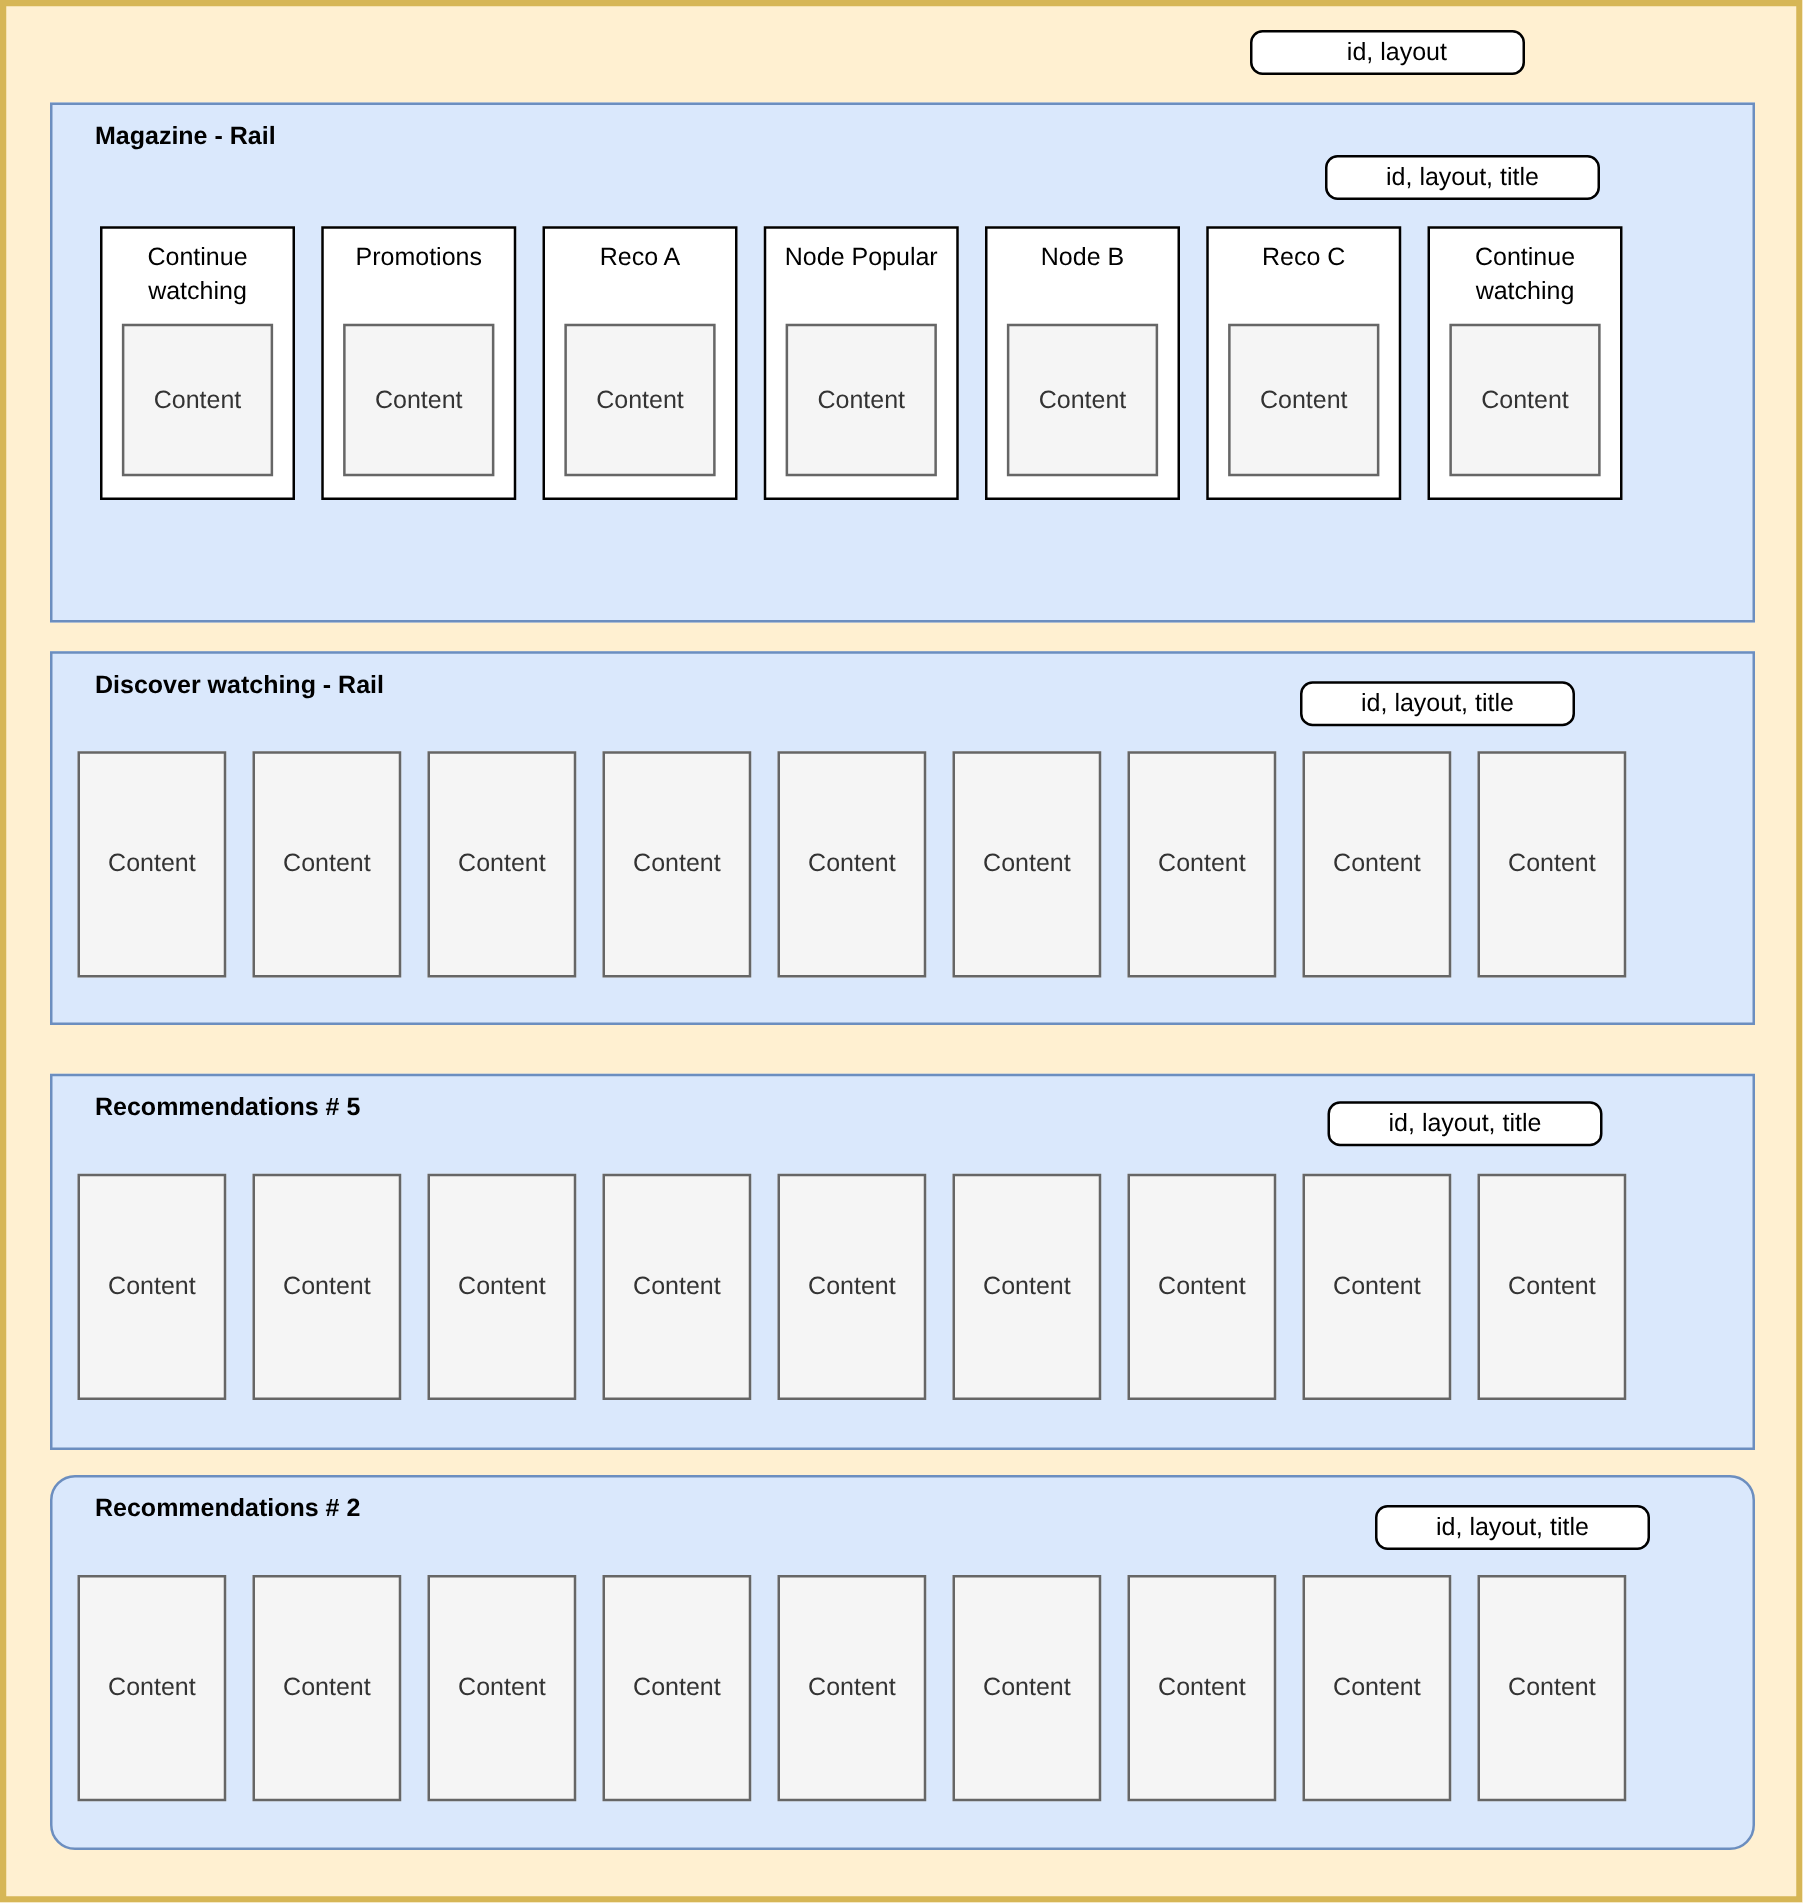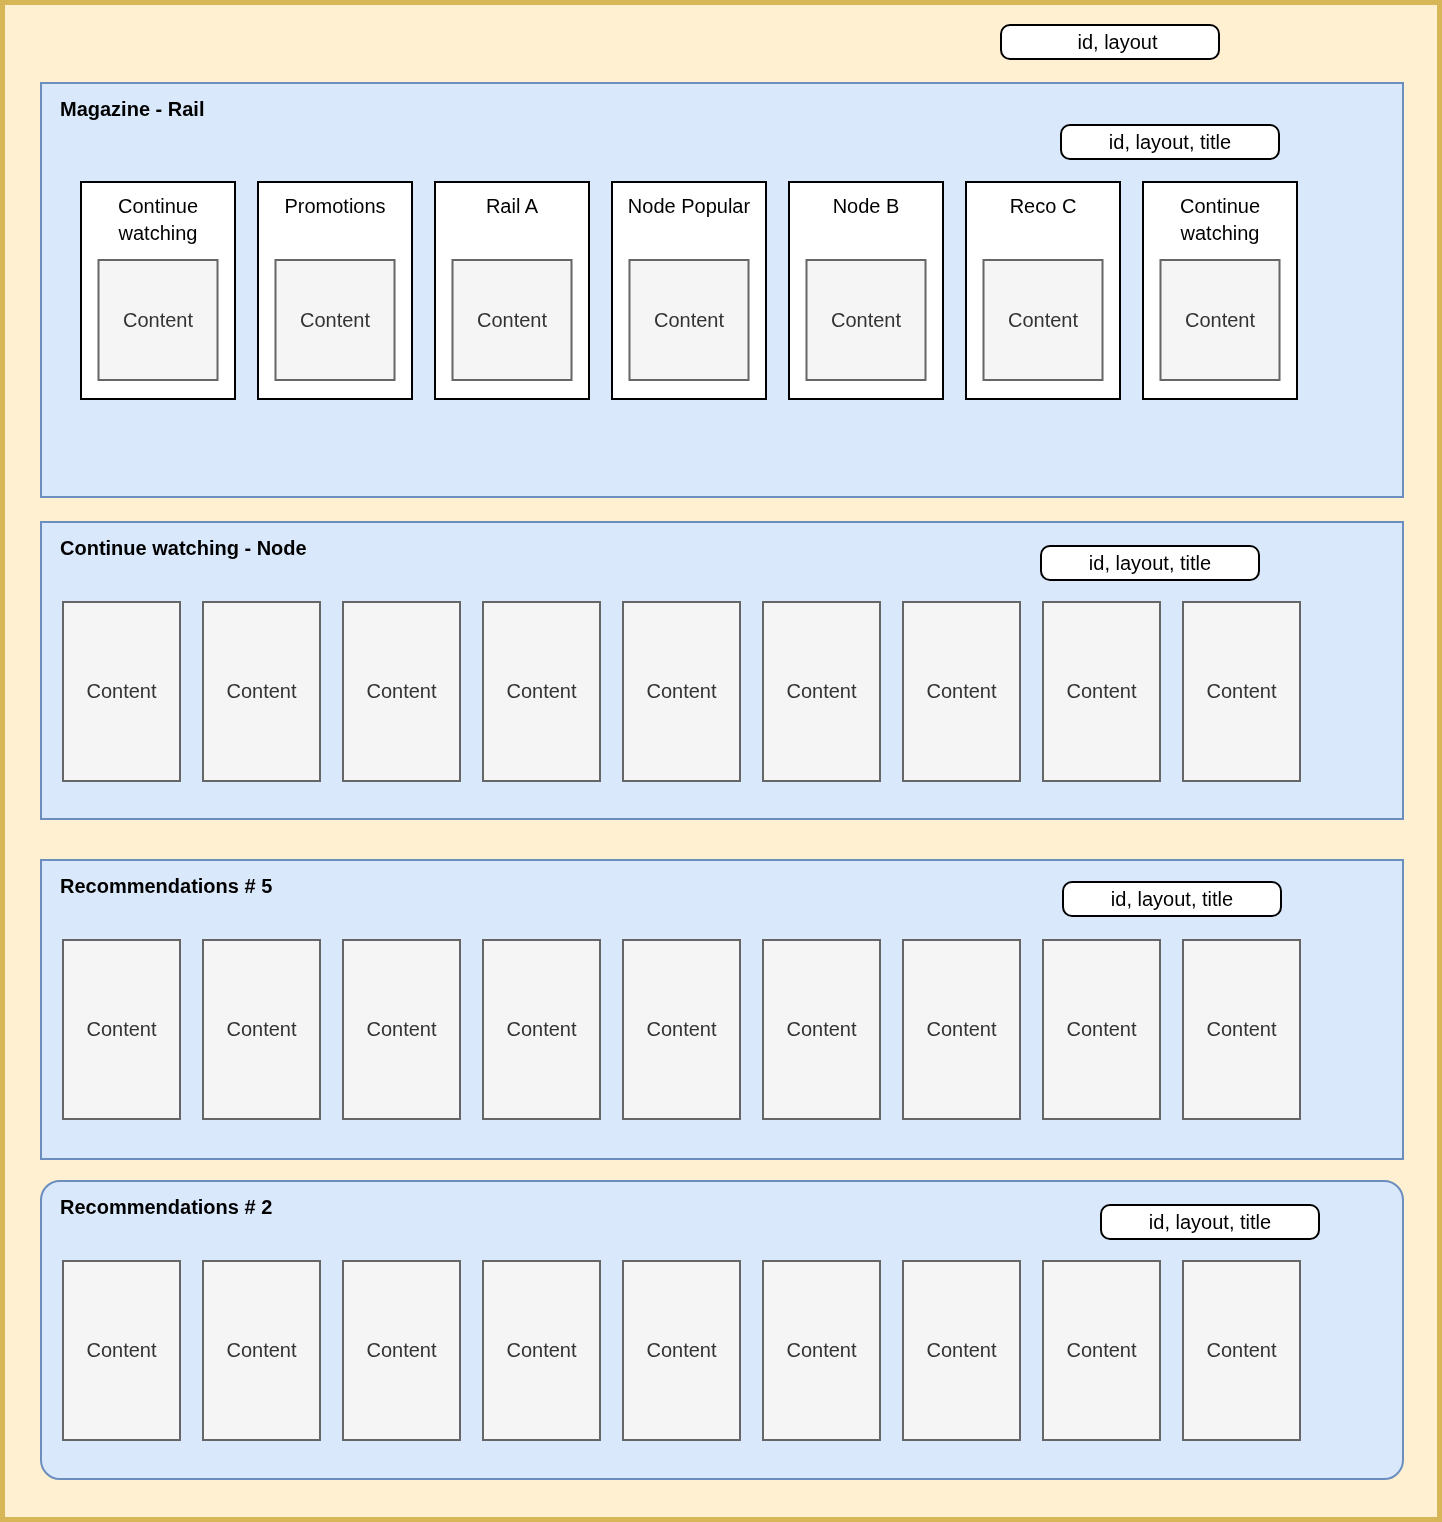--- a/index.html
+++ b/index.html
@@ -51,21 +51,21 @@
     border: 2px solid var(--rail-border, #6C8EBF);
   }
   .rail-1 { top: 77px;   height: 416px; }
   .rail-2 { top: 516px;  height: 299px; }
   .rail-3 { top: 854px;  height: 301px; }
   .rail-4 { top: 1175px; height: 300px; border-radius: 20px; }
 
   .rail-title {
     position: absolute;
     top: 13px;
-    left: 18px;
+    left: 34px;
     font-size: 20px;
     font-weight: bold;
     line-height: 24px;
   }
 
   .pill-rail-1 { top: 40px; right: 122px; }
   .pill-rail-2 { top: 22px; right: 142px; }
   .pill-rail-3 { top: 20px; right: 120px; }
   .pill-rail-4 { top: 22px; right: 82px;  }
 
@@ -139,21 +139,21 @@
     <div class="cards-row">
       <div class="card">
         <div class="card-label">Continue watching</div>
         <div class="card-content">Content</div>
       </div>
       <div class="card">
         <div class="card-label">Promotions</div>
         <div class="card-content">Content</div>
       </div>
       <div class="card">
-        <div class="card-label">Rail A</div>
+        <div class="card-label">Reco A</div>
         <div class="card-content">Content</div>
       </div>
       <div class="card">
         <div class="card-label">Node Popular</div>
         <div class="card-content">Content</div>
       </div>
       <div class="card">
         <div class="card-label">Node B</div>
         <div class="card-content">Content</div>
       </div>
@@ -162,21 +162,21 @@
         <div class="card-content">Content</div>
       </div>
       <div class="card">
         <div class="card-label">Continue watching</div>
         <div class="card-content">Content</div>
       </div>
     </div>
   </section>
 
   <section class="rail rail-2">
-    <div class="rail-title">Continue watching - Node</div>
+    <div class="rail-title">Discover watching - Rail</div>
     <div class="pill pill-rail-2">id, layout, title</div>
     <div class="items-row">
       <div class="item">Content</div>
       <div class="item">Content</div>
       <div class="item">Content</div>
       <div class="item">Content</div>
       <div class="item">Content</div>
       <div class="item">Content</div>
       <div class="item">Content</div>
       <div class="item">Content</div>

